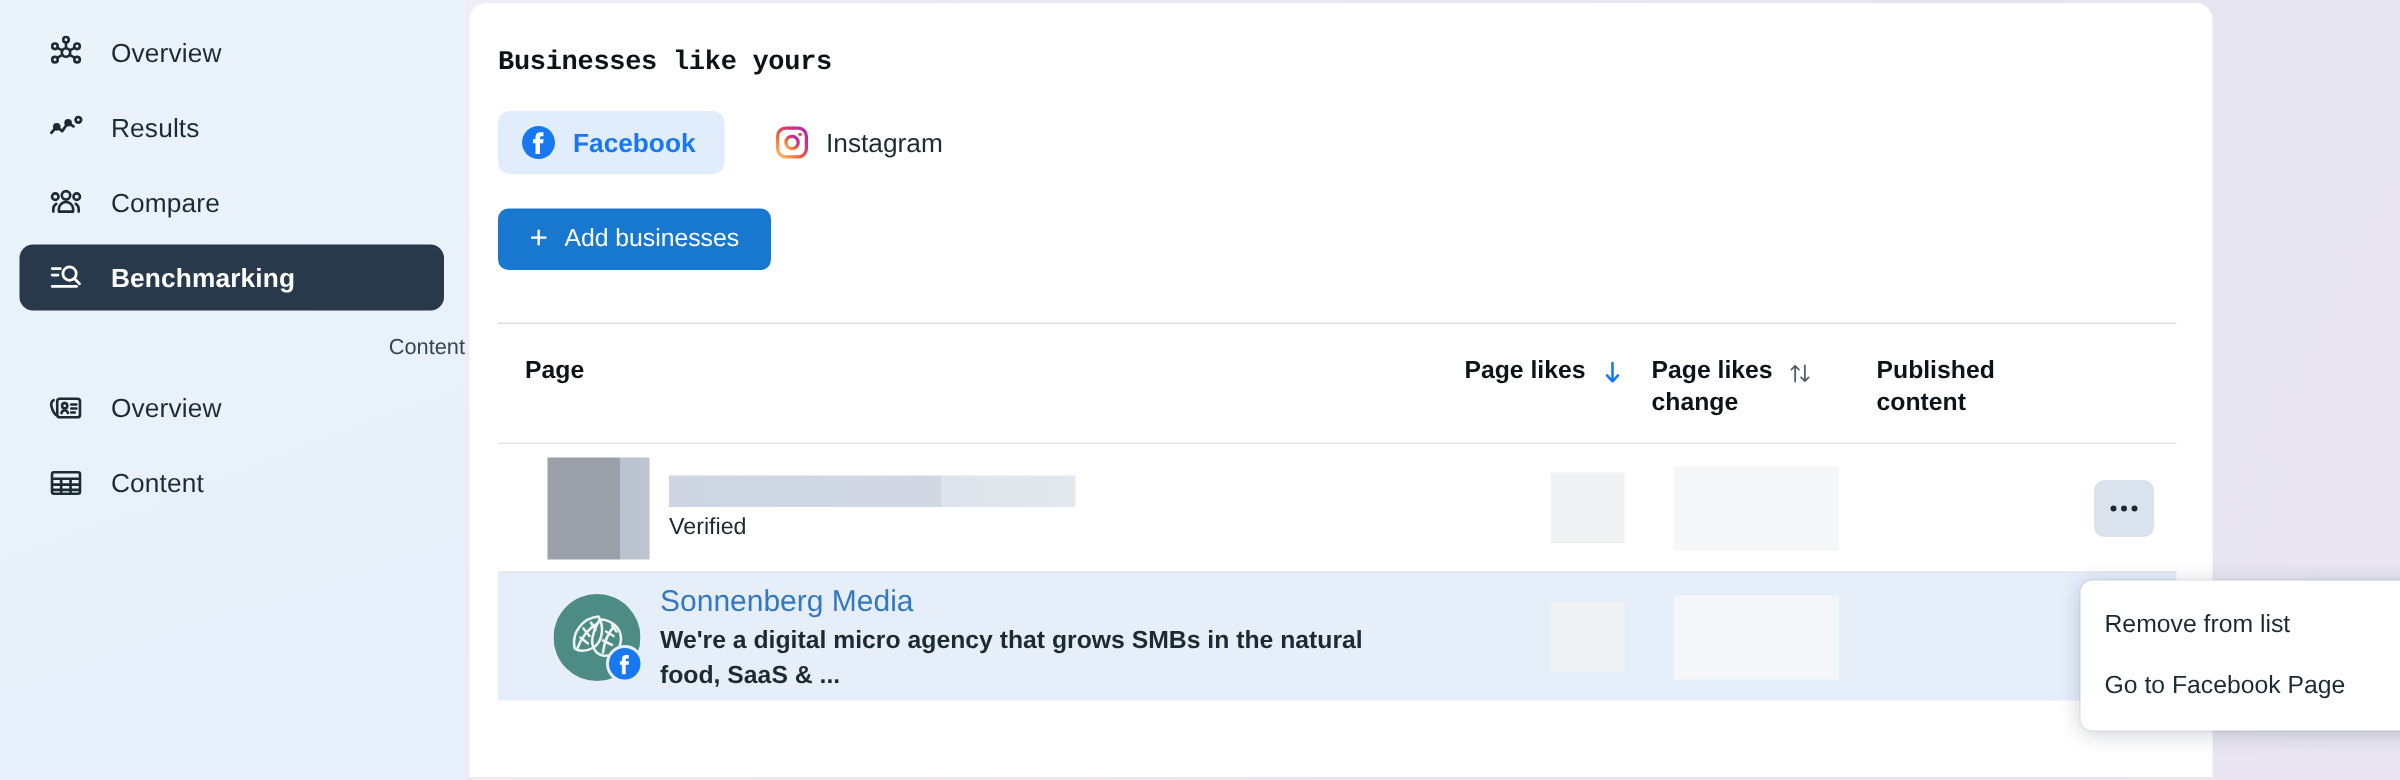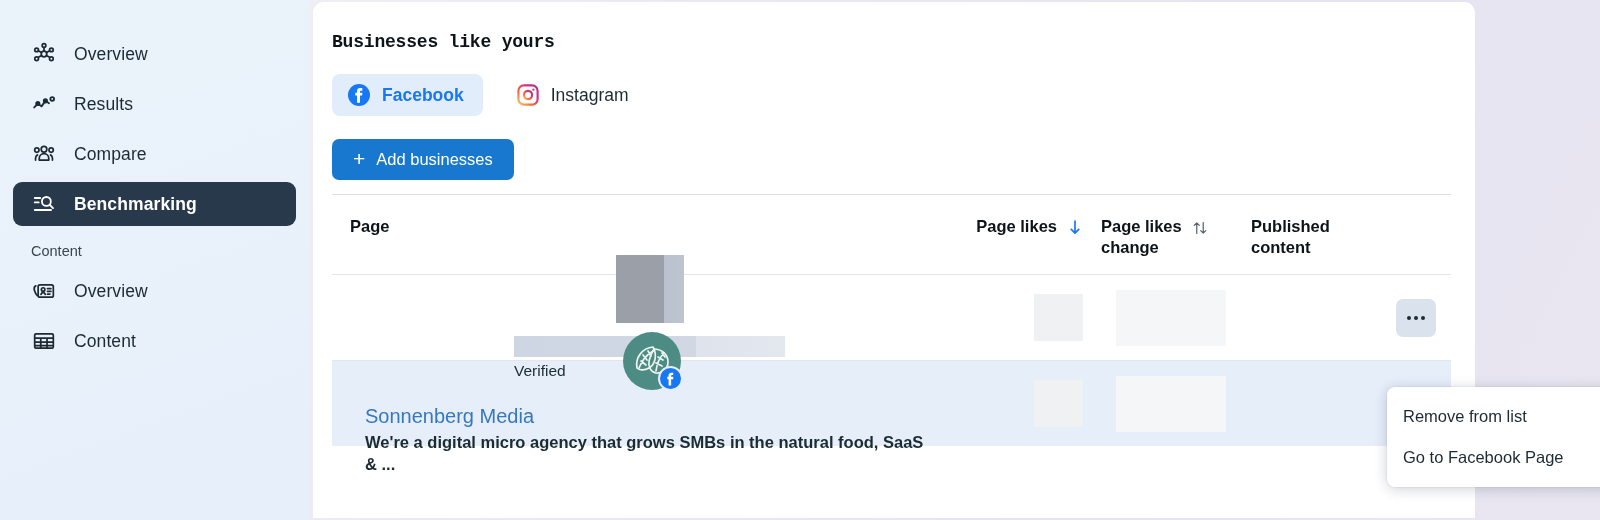--- a/index.html
+++ b/index.html
@@ -14,21 +14,22 @@
     width: 1600px; height: 520px;
     background: linear-gradient(115deg, #f4f1f7 0%, #ece9f3 35%, #e6e4f1 70%, #e9e6f2 100%);
     overflow: hidden;
   }
 
   
   .sidebar {
     position: absolute; left: 0; top: 0;
     width: 310px; height: 520px;
     background: linear-gradient(160deg, #eaf2fa 0%, #e9f1fa 45%, #e6effa 100%);
-    padding-top: 32px;
+    padding-top: 13px;
+    text-align: right;
   }
   .nav-item {
     display: flex; align-items: center;
     height: 44px;
     margin: 0 14px 6px 13px;
     padding-left: 18px;
     border-radius: 9px;
     cursor: pointer;
     gap: 17px;
   }
@@ -91,21 +92,21 @@
     border-radius: 7px;
     height: 41px;
     padding: 0 21px;
     font-size: 16.5px;
     font-family: "Liberation Sans", sans-serif;
     cursor: pointer;
   }
   .add-btn .plus { font-size: 21px; line-height: 1; font-weight: 400; margin-top: -2px; }
 
   
-  .table { margin-top: 14px; width: 1119px; }
+  .table { margin-top: 35px; width: 1119px; }
   .thead {
     display: flex; align-items: flex-start;
     border-top: 1px solid #dcdfe3;
     padding-top: 21px; padding-bottom: 17px;
   }
   .col-page { width: 602px; padding-left: 18px; }
   .col-likes { width: 150px; display: flex; align-items: flex-start; justify-content: flex-end; gap: 9px; }
   .col-change { width: 147px; display: flex; align-items: flex-start; gap: 9px; padding-left: 17px; }
   .col-pub { width: 150px; padding-left: 20px; }
   .col-action { width: 70px; }
@@ -114,21 +115,21 @@
   }
   .sort-ico { width: 18px; height: 20px; flex: 0 0 18px; margin-top: 1px; }
 
   .trow {
     display: flex; align-items: center;
     height: 86px;
     border-top: 1px solid #e4e6e9;
   }
   .trow.highlight { background: #e6eefa; }
 
-  .pagecell { display: flex; align-items: center; gap: 13px; padding-left: 15px; flex-direction: column; }
+  .pagecell { display: flex; align-items: center; gap: 13px; padding-left: 15px; }
 
   
   .avatar-redact {
     width: 68px; height: 68px; flex: 0 0 68px;
     background: linear-gradient(90deg,#9a9fa8 0%, #9a9fa8 71%, #b9c2ce 71%, #bcc4d0 100%);
   }
   .name-redact {
     width: 271px; height: 21px;
     background: linear-gradient(90deg,#ced6e3 0%, #d1d8e4 67%, #dfe4ec 67%, #e3e8ef 100%);
     margin-bottom: 5px;

